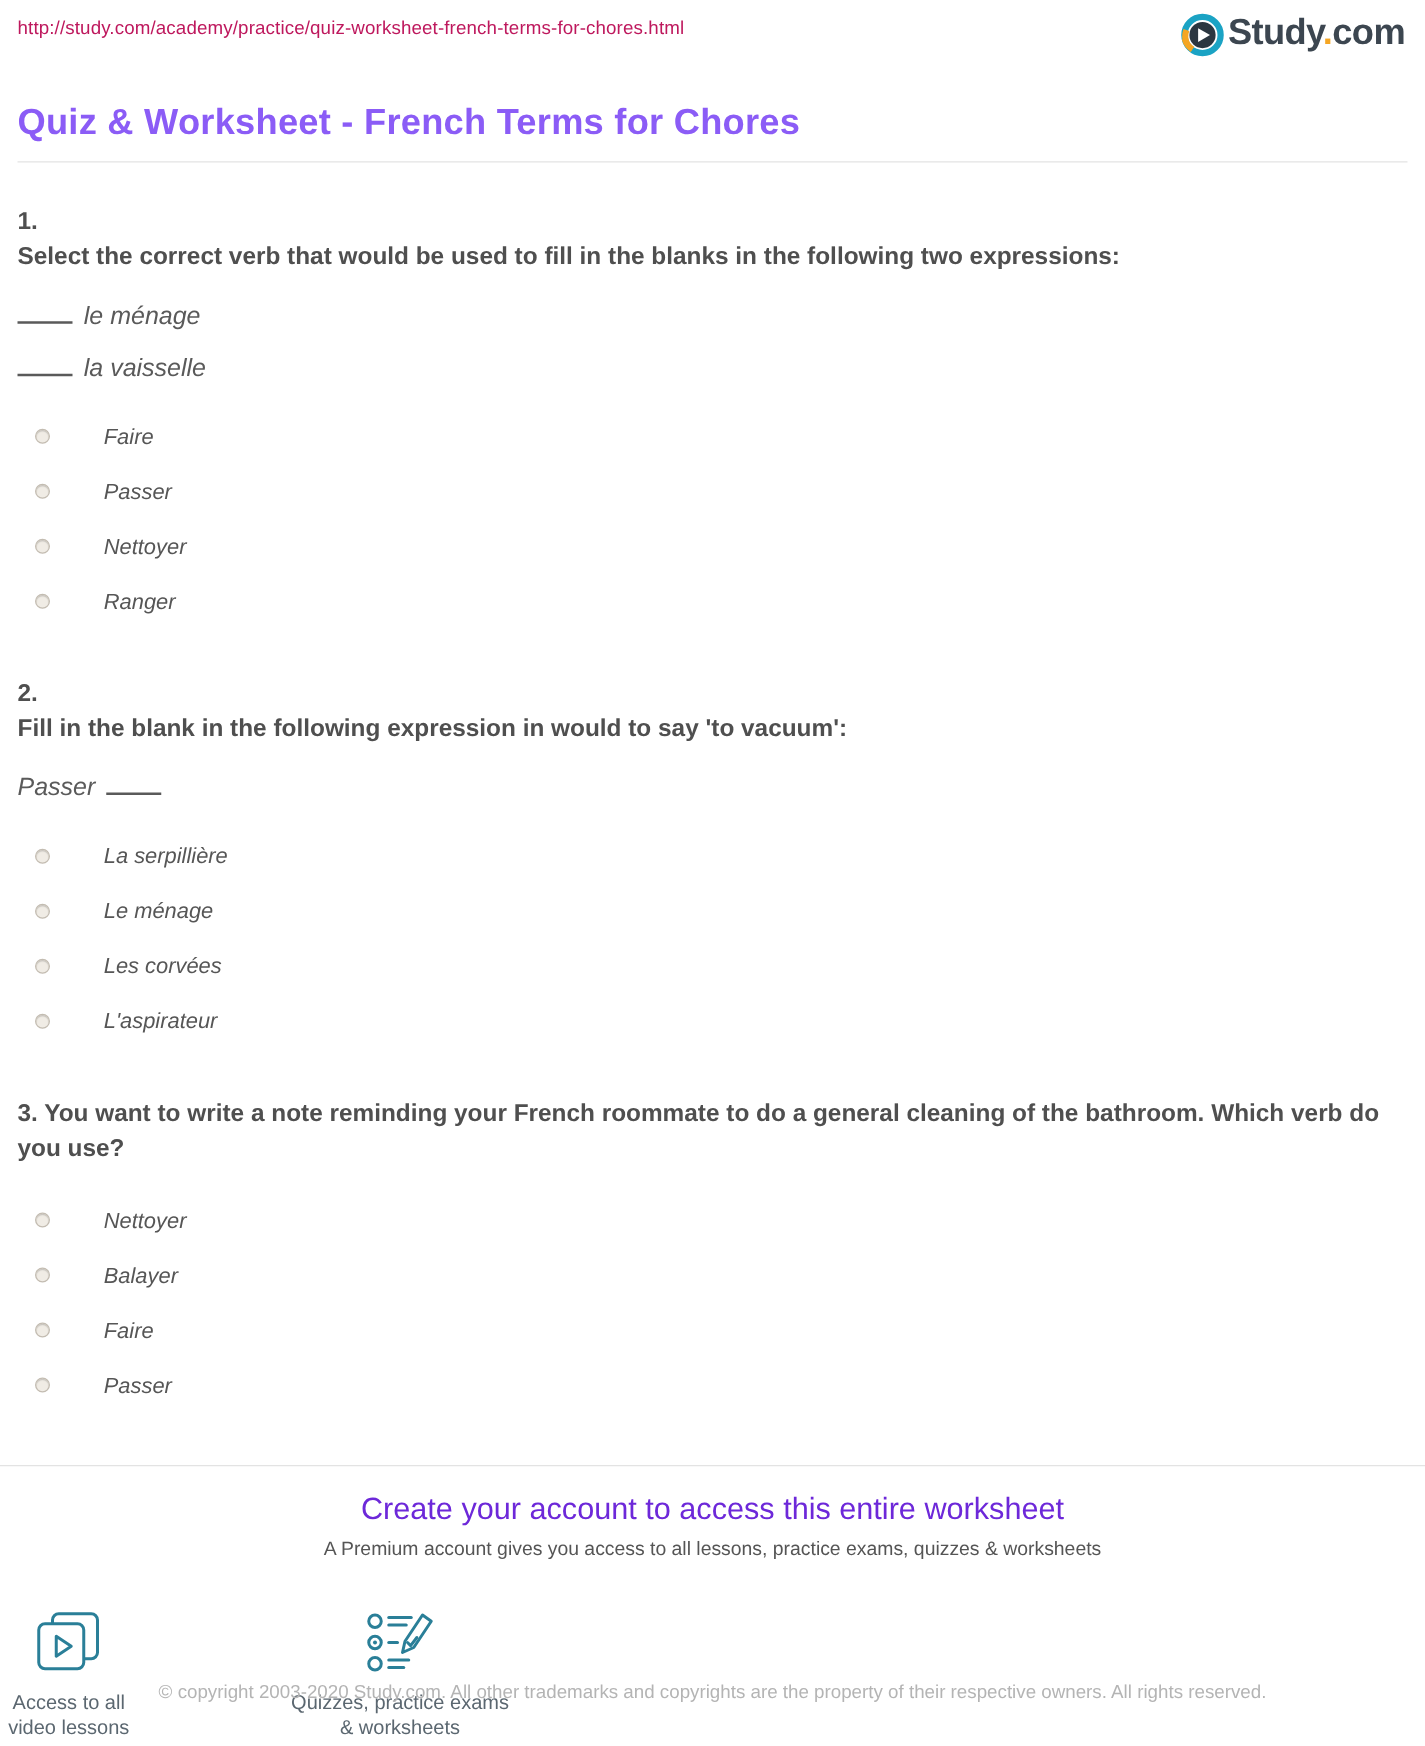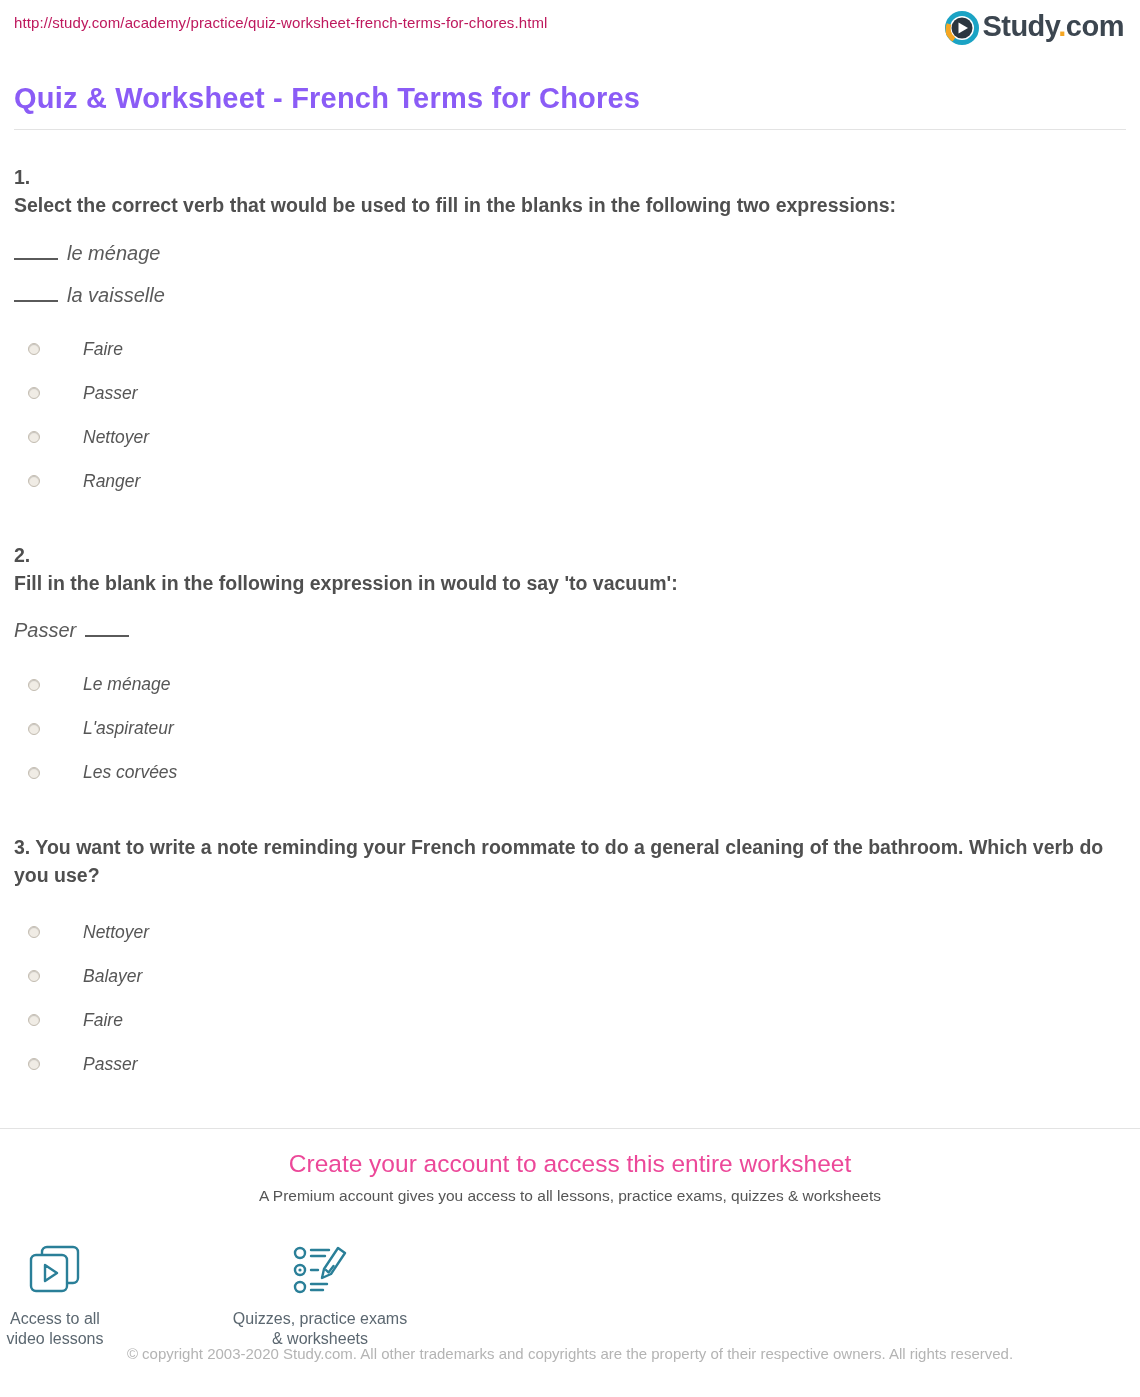--- a/index.html
+++ b/index.html
@@ -43,21 +43,21 @@
     width:12px; height:12px; border-radius:50%;
     background:#f0ece5; border:1px solid #c3bcb1;
     box-shadow:inset 0 1px 1px rgba(0,0,0,0.18);
     margin:0 19px 0 14px; flex:none; cursor:pointer;
   }
   .option-label { font-size:17.5px; font-style:italic; color:#565656; }
   
   .cta-divider { border:none; border-top:1px solid #e3e3e3; margin:55px 0 0 0; }
   .cta { text-align:center; }
   .cta-heading {
-    margin-top:21px; font-size:24.5px; font-weight:400; color:#ec4899;
+    margin-top:21px; font-size:24.5px; font-weight:400; color:#6d28d9;
     cursor:pointer; display:inline-block; width:100%;
   }
   .cta-sub { margin-top:9px; font-size:15.5px; color:#555555; }
   .features {
     margin-top:38px; display:flex; justify-content:flex-start; align-items:flex-start;
     gap:120px;
   }
   .feature { display:flex; flex-direction:column; align-items:center; }
   .feature-icon { height:54px; display:flex; align-items:flex-end; }
   .feature-label {
@@ -123,29 +123,33 @@
     </ul>
   </div>
 
   <div class="question" style="margin-top:51px;">
     <div class="qnum">2.</div>
     <div class="qprompt">Fill in the blank in the following expression in would to say 'to vacuum':</div>
     <div class="expr"><span>Passer</span><span class="blank after"></span></div>
     <ul class="options">
       <li class="option">
           <span class="radio"></span>
+          <span class="option-label">La serpillière</span>
+        </li>
+      <li class="option">
+          <span class="radio"></span>
           <span class="option-label">Le ménage</span>
         </li>
       <li class="option">
           <span class="radio"></span>
+          <span class="option-label">Les corvées</span>
+        </li>
+      <li class="option">
+          <span class="radio"></span>
           <span class="option-label">L'aspirateur</span>
-        </li>
-      <li class="option">
-          <span class="radio"></span>
-          <span class="option-label">Les corvées</span>
         </li>
     </ul>
   </div>
 
   <div class="question" style="margin-top:52px;">
     <div class="qprompt" style="max-width:1095px;"><span class="qprompt-inline">3.</span> <span class="qprompt-inline">You want to write a note reminding your French roommate to do a general cleaning of the bathroom. Which verb do you use?</span></div>
     <ul class="options">
       <li class="option">
           <span class="radio"></span>
           <span class="option-label">Nettoyer</span>

